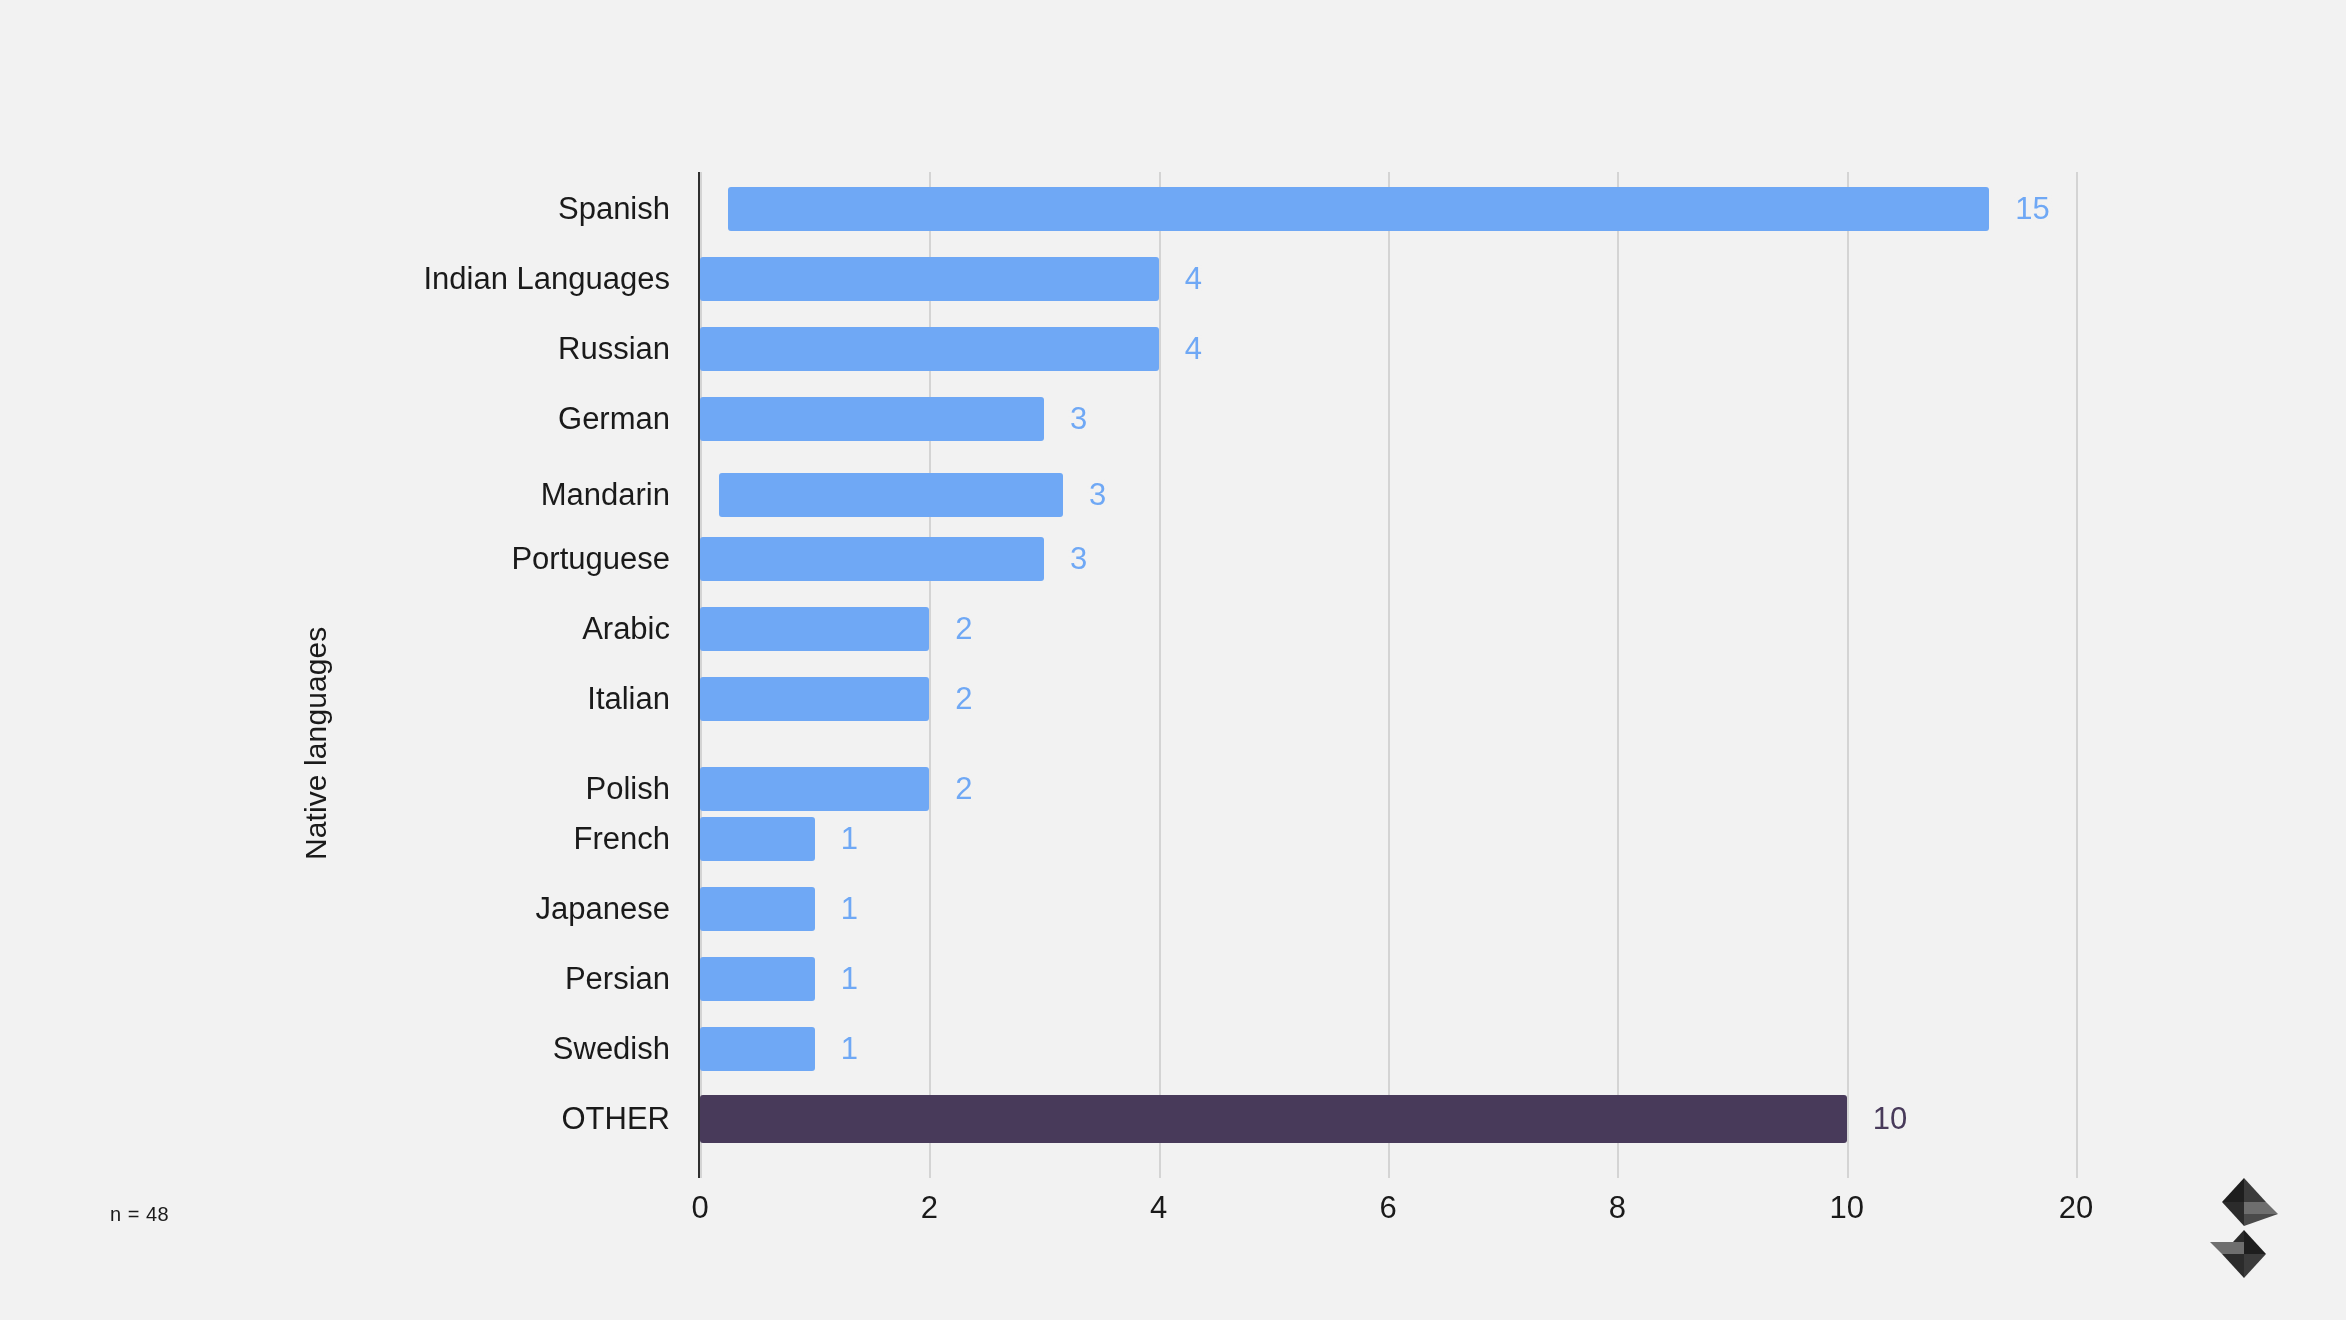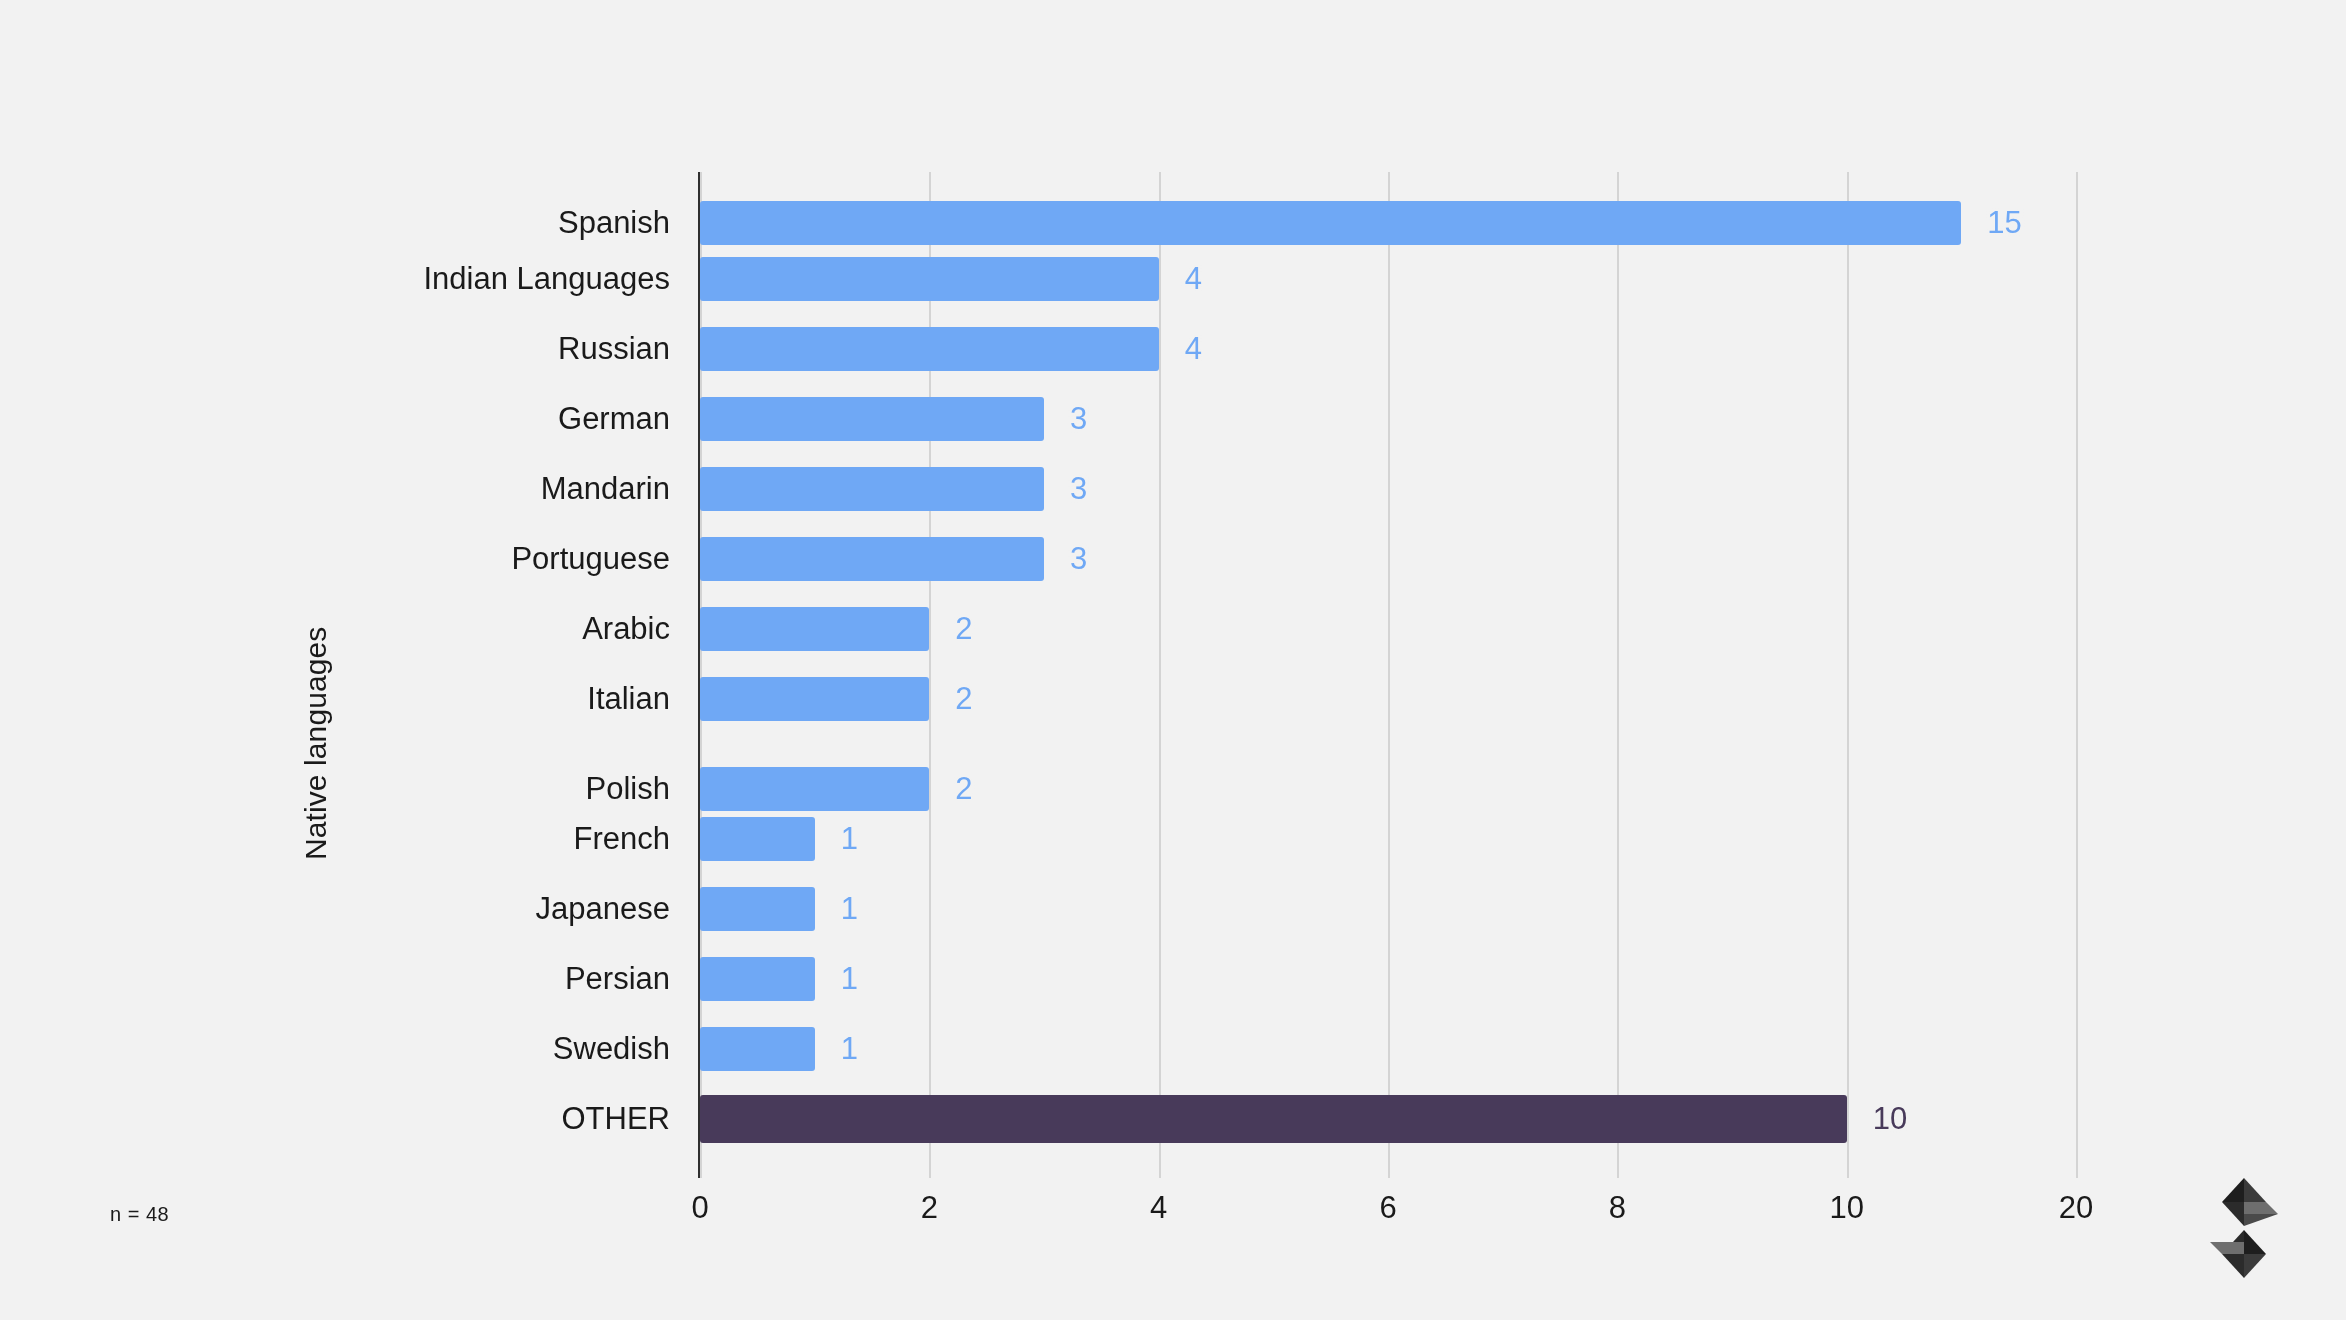--- a/index.html
+++ b/index.html
@@ -172,41 +172,41 @@
     <div class="gridlines" id="gridlines">
         <div class="gridline" style="left: 0px;"></div>
         <div class="gridline" style="left: 229.333px;"></div>
         <div class="gridline" style="left: 458.667px;"></div>
         <div class="gridline" style="left: 688px;"></div>
         <div class="gridline" style="left: 917.333px;"></div>
         <div class="gridline" style="left: 1146.67px;"></div>
         <div class="gridline" style="left: 1376px;"></div>
       </div>
     <div id="rows">
-        <div class="row" style="top: 16px;">
+        <div class="row" style="top: 2px; margin-left: 28px;">
           <div class="cat-label" style="right: 1406px;">Spanish</div>
           <div class="bar" style="width: 1261.33px; background: rgb(111, 168, 245);"></div>
           <div class="bar-value" style="left: 1287.33px; color: rgb(111, 168, 245);">15</div>
         </div>
         <div class="row" style="top: 72px;">
           <div class="cat-label" style="right: 1406px;">Indian Languages</div>
           <div class="bar" style="width: 458.667px; background: rgb(111, 168, 245);"></div>
           <div class="bar-value" style="left: 484.667px; color: rgb(111, 168, 245);">4</div>
         </div>
         <div class="row" style="top: 142px;">
           <div class="cat-label" style="right: 1406px;">Russian</div>
           <div class="bar" style="width: 458.667px; background: rgb(111, 168, 245);"></div>
           <div class="bar-value" style="left: 484.667px; color: rgb(111, 168, 245);">4</div>
         </div>
         <div class="row" style="top: 212px;">
           <div class="cat-label" style="right: 1406px;">German</div>
           <div class="bar" style="width: 344px; background: rgb(111, 168, 245);"></div>
           <div class="bar-value" style="left: 370px; color: rgb(111, 168, 245);">3</div>
         </div>
-        <div class="row" style="top: 282px;">
+        <div class="row" style="top: 288px; margin-left: 19px;">
           <div class="cat-label" style="right: 1406px;">Mandarin</div>
           <div class="bar" style="width: 344px; background: rgb(111, 168, 245);"></div>
           <div class="bar-value" style="left: 370px; color: rgb(111, 168, 245);">3</div>
         </div>
         <div class="row" style="top: 352px;">
           <div class="cat-label" style="right: 1406px;">Portuguese</div>
           <div class="bar" style="width: 344px; background: rgb(111, 168, 245);"></div>
           <div class="bar-value" style="left: 370px; color: rgb(111, 168, 245);">3</div>
         </div>
         <div class="row" style="top: 422px;">

